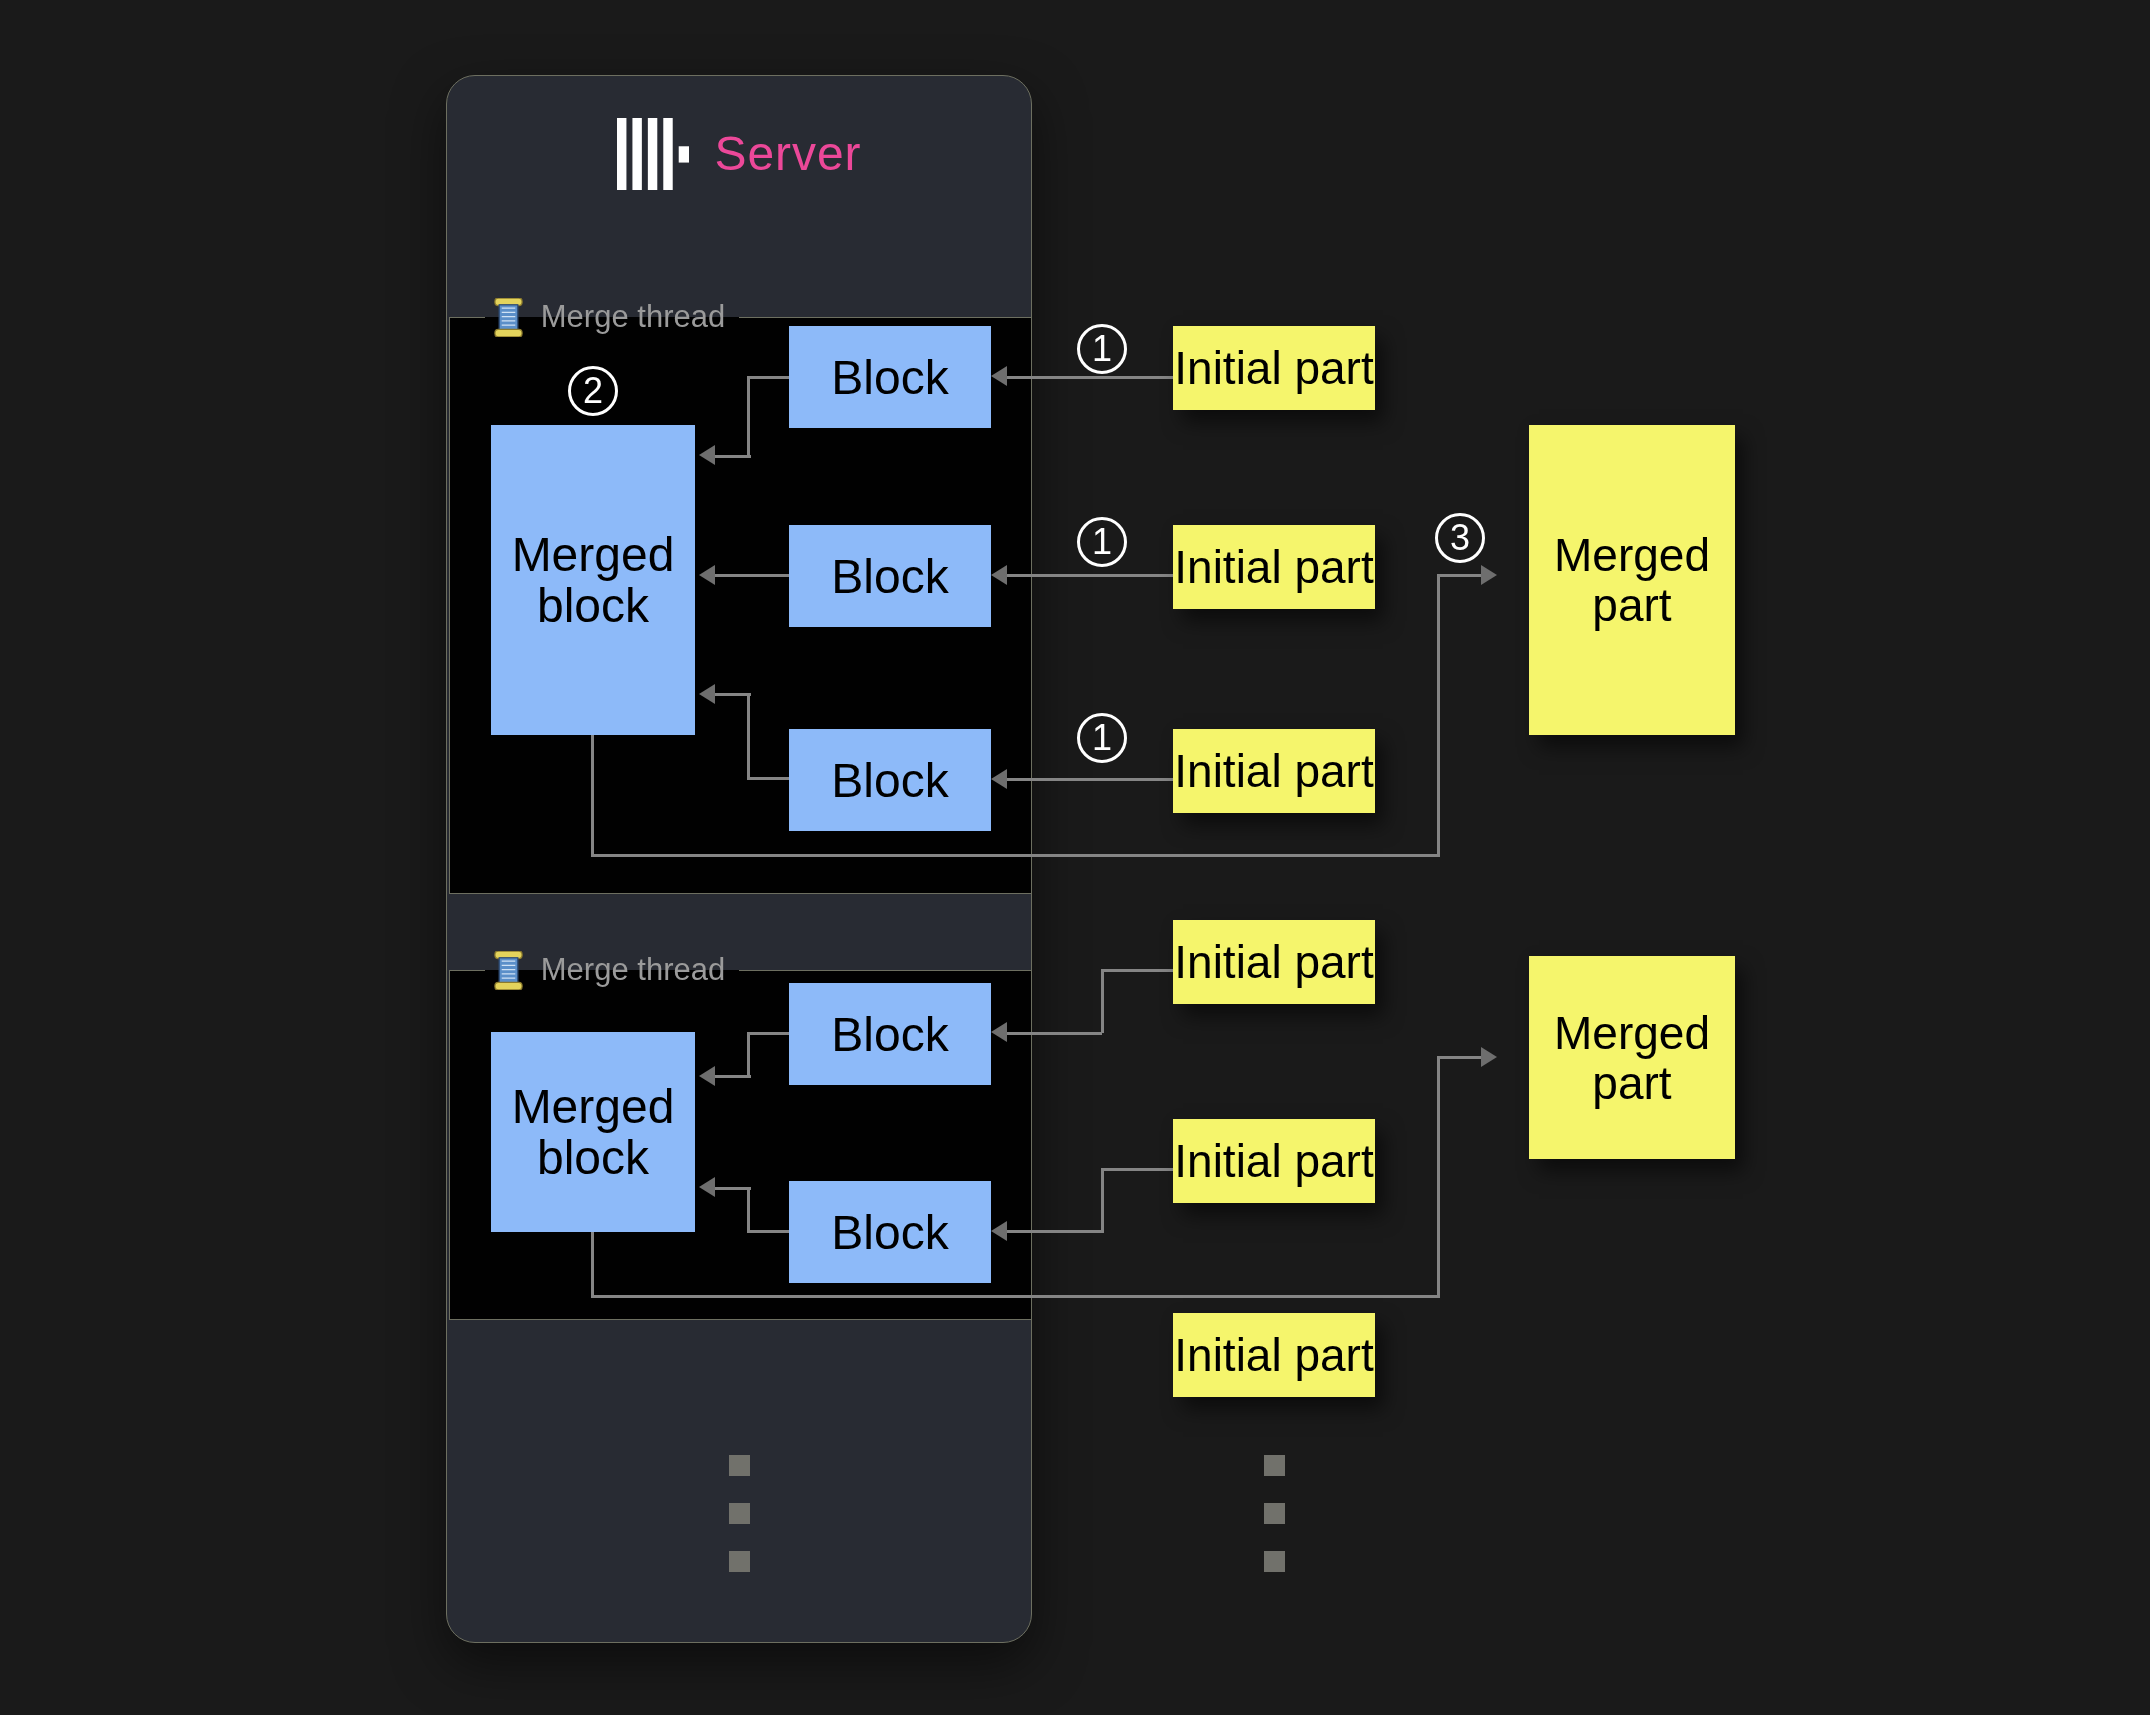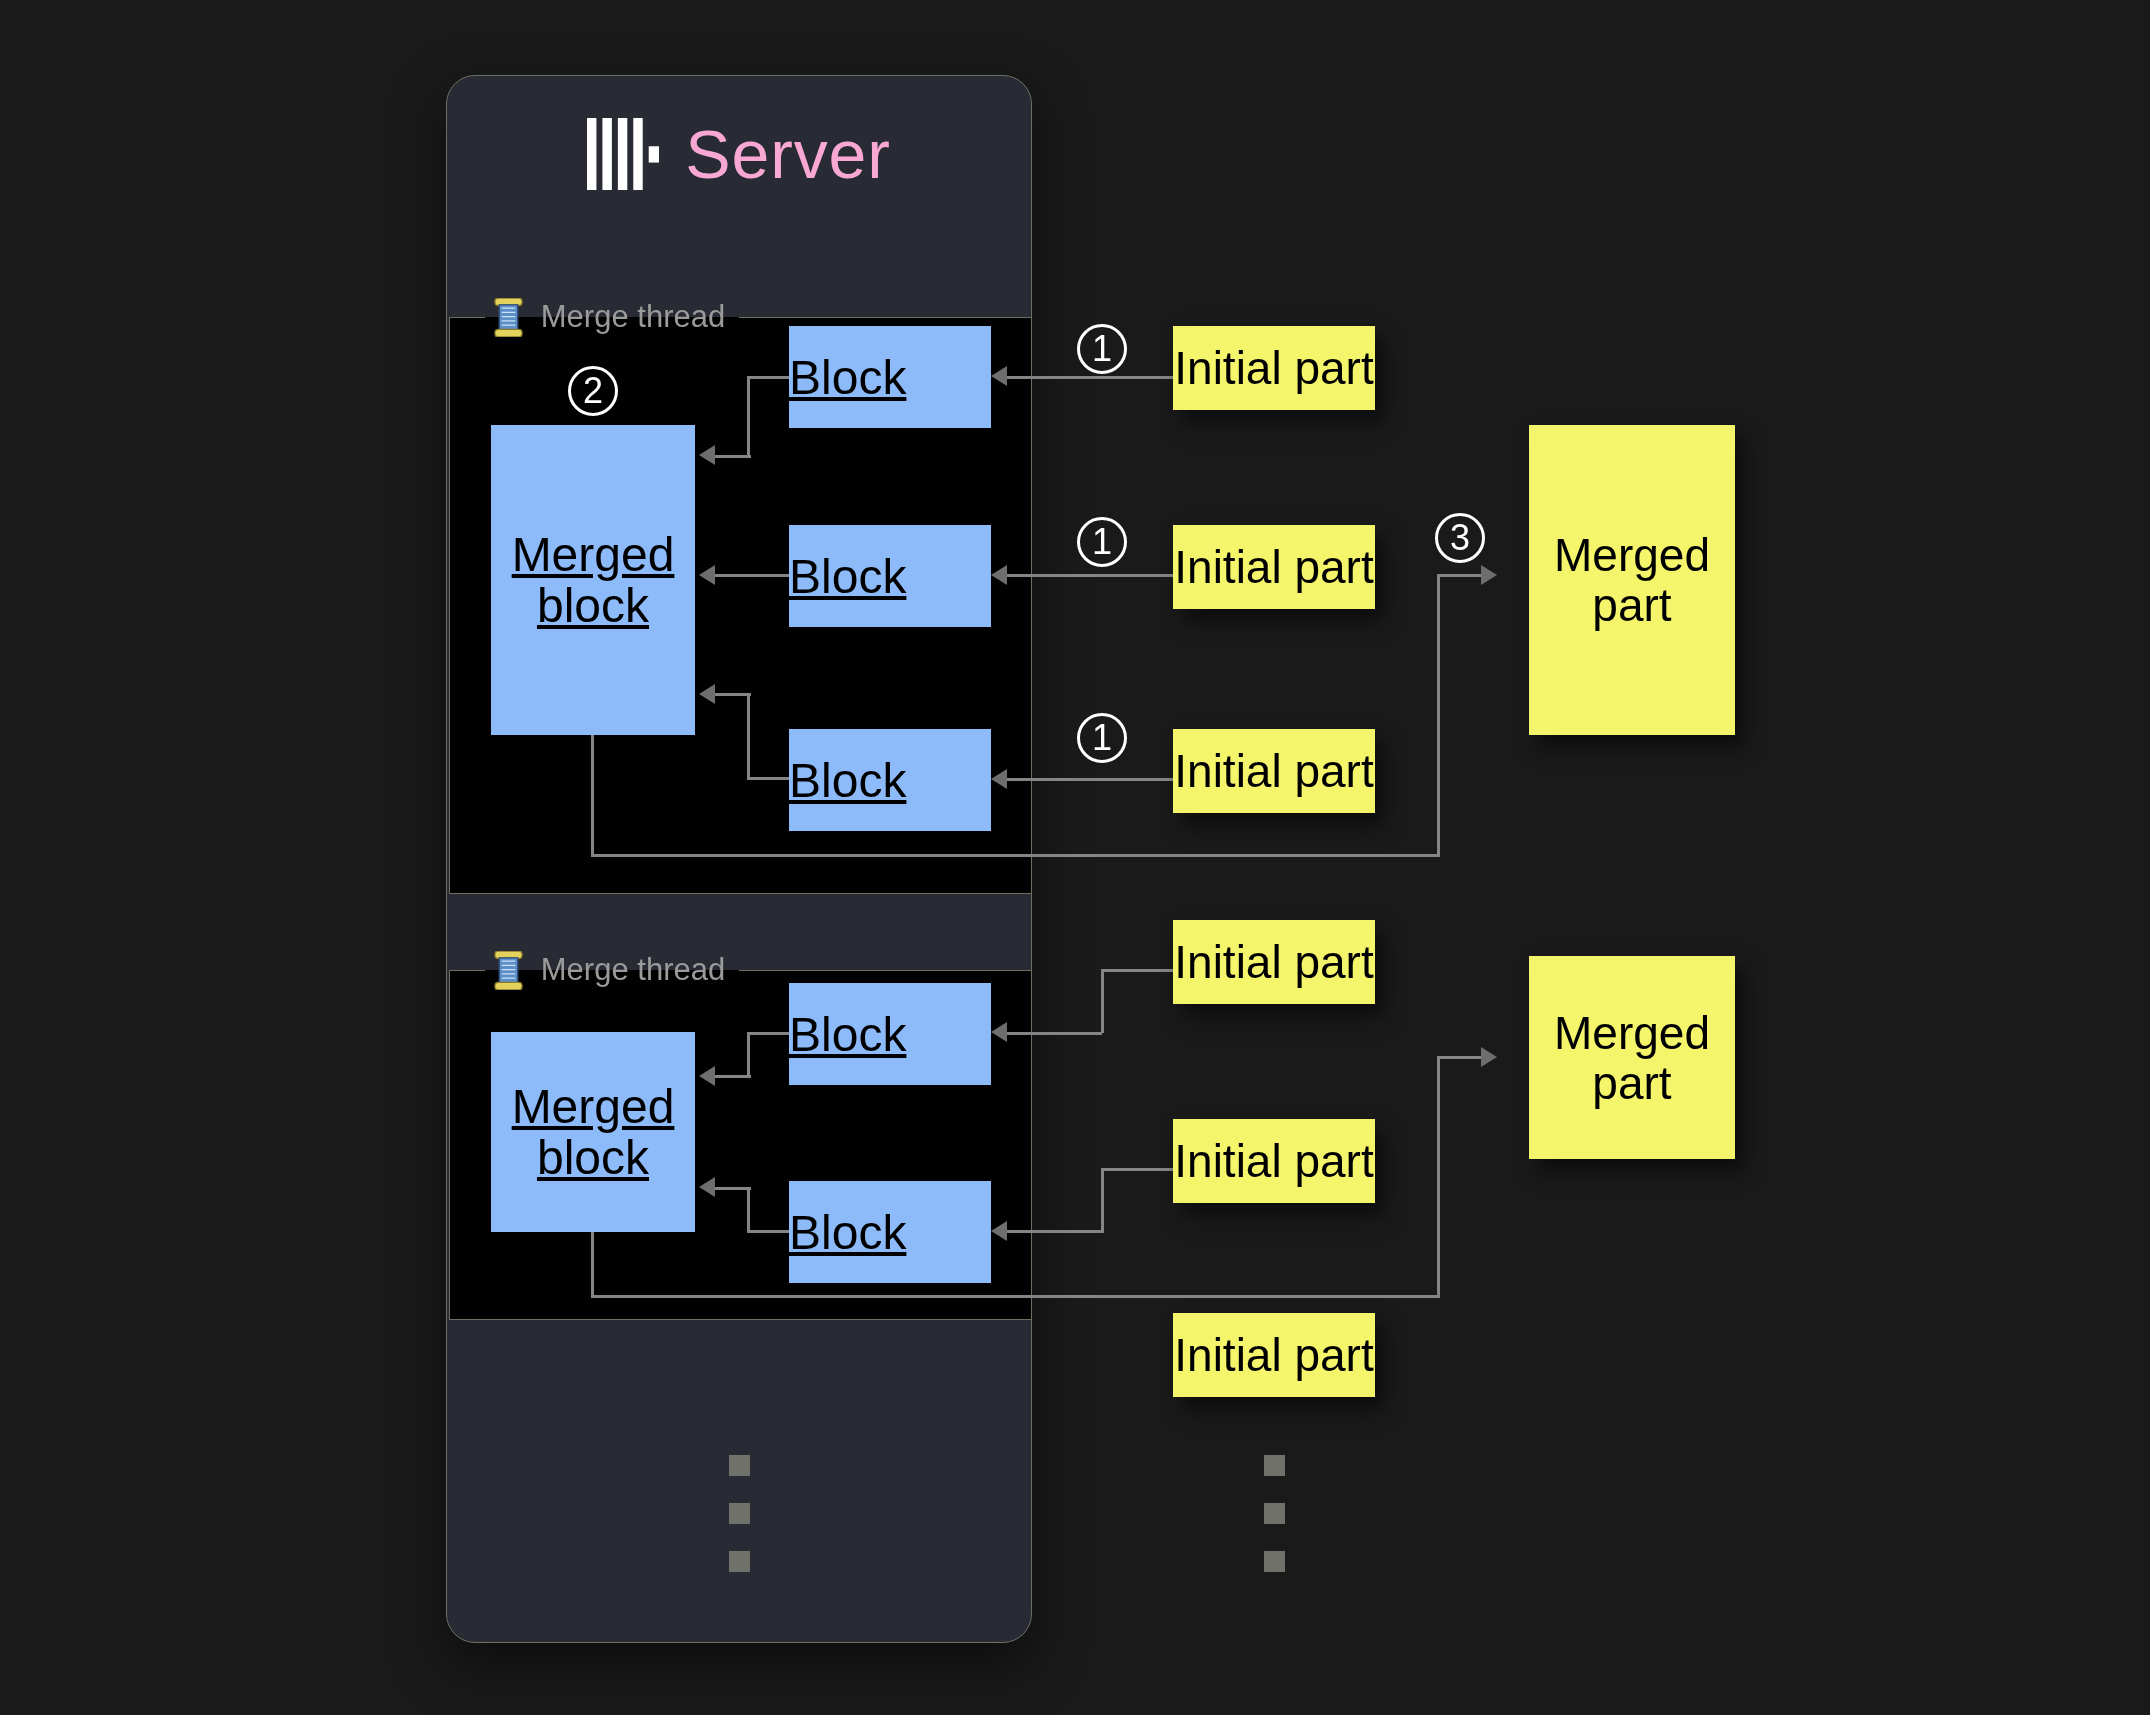--- a/index.html
+++ b/index.html
@@ -3,32 +3,32 @@
 <meta charset="utf-8">
 <style>
   html,body{margin:0;padding:0;background:#1a1a1a;}
   .canvas{position:relative;width:2150px;height:1716px;background:#1a1a1a;overflow:hidden;
           font-family:"Liberation Sans",sans-serif;}
   .panel{position:absolute;left:446px;top:75px;width:586px;height:1568px;background:#282b33;
          border:1.7px solid #6d6f60;border-radius:29px;box-sizing:border-box;
          box-shadow:0 20.5px 51px rgba(0,0,0,0.5);}
   .server-header{position:absolute;left:446px;top:111px;width:586px;height:86px;display:flex;
                  align-items:center;justify-content:center;gap:26px;}
-  .server-title{color:#f9a8d4;font-size:68px;line-height:72px;letter-spacing:0.9px;}
+  .server-title{color:#ec4899;font-size:48px;line-height:72px;letter-spacing:0.9px;}
   .tbox{position:absolute;left:449px;width:583px;background:#010101;border:1.7px solid #6d6f60;
         box-sizing:border-box;}
   .tbox1{top:317px;height:577px;}
   .tbox2{top:970px;height:350px;}
   .tlabel{position:absolute;left:485px;height:46px;display:flex;align-items:center;gap:16px;
           padding:0 13.7px 0 6.8px;font-size:31px;color:#9b9b9b;
           background:linear-gradient(#282b33 50%,#010101 50%);}
   .tlabel1{top:294px;}
   .tlabel2{top:947px;}
   .bluebox{position:absolute;background:#8dbaf9;color:#000;display:flex;align-items:center;
-           text-align:center;font-size:48px;line-height:51px;text-decoration:underline;}
+           justify-content:center;text-align:center;font-size:48px;line-height:51px;}
   .yellowbox{position:absolute;background:#f5f56c;color:#000;display:flex;align-items:center;
              justify-content:center;text-align:center;font-size:46px;line-height:50px;
              box-shadow:8.6px 12px 19px rgba(0,0,0,0.55);}
   .mb1{left:491px;top:425px;width:204px;height:310px;}
   .mb2{left:491px;top:1032px;width:204px;height:200px;}
   .blk{left:789px;width:202px;height:102px;}
   .ip{left:1173px;width:202px;height:84px;}
   .mp{left:1497px;width:206px;margin-left:32px;}
   .mp1{top:425px;height:310px;}
   .mp2{top:956px;height:203px;}

